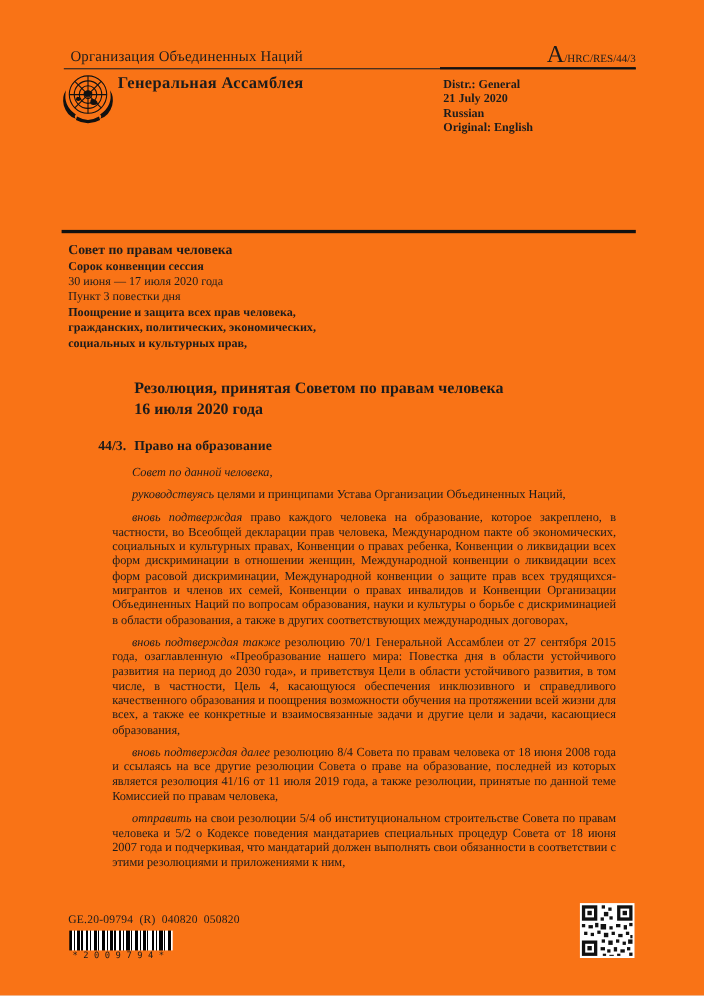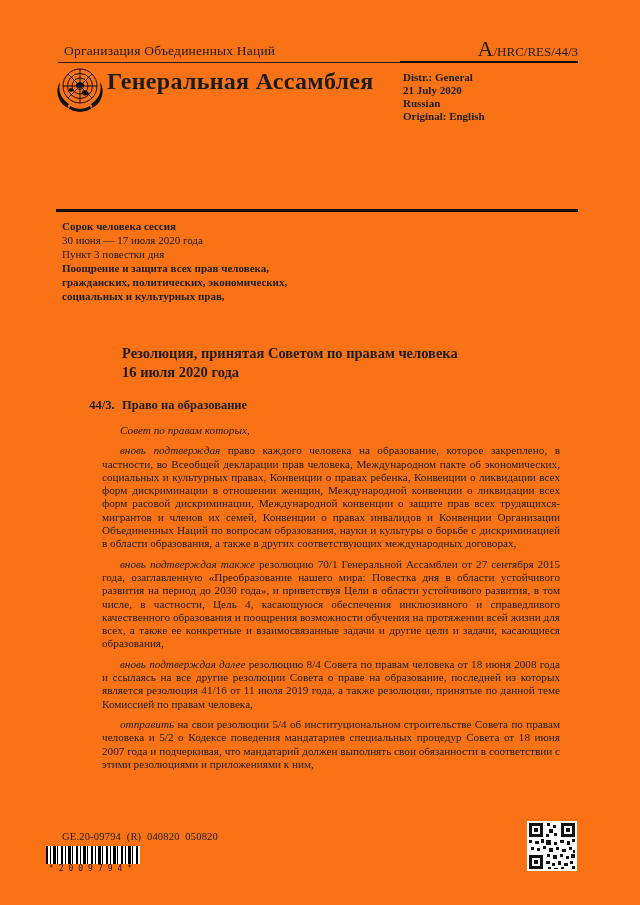--- a/index.html
+++ b/index.html
@@ -9,43 +9,43 @@
     margin:0 auto;
     background:#f97316;
     font-family:"Liberation Serif","DejaVu Serif",serif;
     color:#1c1c1c;
     overflow:hidden;
   }
   
   .org-name{position:absolute;left:64px;top:43px;font-size:13.5px;letter-spacing:.2px;}
   .doc-symbol{position:absolute;right:62px;top:36px;white-space:nowrap;}
   .doc-symbol .big-a{font-size:22px;}
-  .doc-symbol .rest{font-size:13px;}
+  .doc-symbol .rest{font-size:10px;}
   .rule-top{position:absolute;left:58px;top:62px;width:520px;height:1px;background:#222;}
   .rule-top-heavy{position:absolute;left:400px;top:61px;width:178px;height:2px;background:#111;}
   .emblem{position:absolute;left:56px;top:62px;width:48px;height:58px;}
-  .assembly-title{position:absolute;left:107px;top:68px;font-size:24px;font-weight:bold;letter-spacing:.3px;}
+  .assembly-title{position:absolute;left:107px;top:68px;font-size:15px;font-weight:bold;letter-spacing:.3px;}
   .meta-block{position:absolute;left:403px;top:71px;font-size:11px;line-height:13px;font-weight:bold;}
   
   .rule-mid{position:absolute;left:56px;top:209px;width:522px;height:2.5px;background:#111;}
   
   .session-block{position:absolute;left:62px;top:219px;font-size:11px;line-height:14px;}
   .session-block .council{font-size:12.5px;font-weight:bold;line-height:16px;}
   .session-block .bold{font-weight:bold;}
   
   .res-title{position:absolute;left:122px;top:344px;font-size:14.5px;font-weight:bold;line-height:19px;}
   .res-number-row{position:absolute;left:82px;top:398px;font-size:12.5px;font-weight:bold;text-align:center;}
   .res-number-row .num{display:inline-block;width:40px;}
   
   .body-text{position:absolute;left:102px;top:424px;width:458px;font-size:11.2px;line-height:13.3px;text-align:justify;}
   .body-text p{margin:0 0 7px 0;text-indent:18px;}
   .lead{font-style:italic;}
   
   .footer-ref{position:absolute;left:62px;top:831px;font-size:10.5px;letter-spacing:.2px;white-space:pre;}
-  .barcode{position:absolute;left:46px;top:846px;width:94px;}
+  .barcode{position:absolute;left:63px;top:846px;width:94px;}
   .barcode .bars{width:94px;height:18px;background:repeating-linear-gradient(90deg,#000 0 2px,#fff 2px 4px,#000 4px 5px,#fff 5px 7px,#000 7px 10px,#fff 10px 11px,#000 11px 12px,#fff 12px 15px);}
   .barcode .digits{font-family:"DejaVu Sans Mono",monospace;font-size:8px;letter-spacing:5px;text-align:center;margin-top:0px;white-space:nowrap;}
   .recycle-line{position:absolute;left:318px;top:860px;font-size:8.5px;font-weight:bold;white-space:nowrap;}
   .recycle-glyph{font-family:"DejaVu Sans",sans-serif;font-size:15px;font-weight:normal;vertical-align:-3px;margin-left:3px;}
   .qr{position:absolute;left:527px;top:821px;width:50px;height:50px;}
 </style>
 </head>
 <body>
 
 <div class="page">
@@ -81,38 +81,40 @@
   <div class="meta-block">
     <div>Distr.: General</div>
     <div>21 July 2020</div>
     <div>Russian</div>
     <div>Original: English</div>
   </div>
 
   <div class="rule-mid"></div>
 
   <div class="session-block">
-    <div class="bold">Сорок человека сессия</div>
+    <div class="council">Совет по правам человека</div>
+    <div class="bold">Сорок конвенции сессия</div>
     <div>30 июня — 17 июля 2020 года</div>
     <div>Пункт 3 повестки дня</div>
     <div class="bold">Поощрение и защита всех прав человека,</div>
     <div class="bold">гражданских, политических, экономических,</div>
     <div class="bold">социальных и культурных прав,</div>
   </div>
 
   <div class="res-title">
     <div>Резолюция, принятая Советом по правам человека</div>
     <div>16 июля 2020 года</div>
   </div>
   <div class="res-number-row">
     <span class="num">44/3.</span><span>Право на образование</span>
   </div>
 
   <div class="body-text">
-    <p><span class="lead">Совет по правам которых,</span><span></span></p>
+    <p><span class="lead">Совет по данной человека,</span><span></span></p>
+    <p><span class="lead">руководствуясь</span><span> целями и принципами Устава Организации Объединенных Наций,</span></p>
     <p><span class="lead">вновь подтверждая</span><span> право каждого человека на образование, которое закреплено, в частности, во Всеобщей декларации прав человека, Международном пакте об экономических, социальных и культурных правах, Конвенции о правах ребенка, Конвенции о ликвидации всех форм дискриминации в отношении женщин, Международной конвенции о ликвидации всех форм расовой дискриминации, Международной конвенции о защите прав всех трудящихся-мигрантов и членов их семей, Конвенции о правах инвалидов и Конвенции Организации Объединенных Наций по вопросам образования, науки и культуры о борьбе с дискриминацией в области образования, а также в других соответствующих международных договорах,</span></p>
     <p><span class="lead">вновь подтверждая также</span><span> резолюцию 70/1 Генеральной Ассамблеи от 27 сентября 2015 года, озаглавленную «Преобразование нашего мира: Повестка дня в области устойчивого развития на период до 2030 года», и приветствуя Цели в области устойчивого развития, в том числе, в частности, Цель 4, касающуюся обеспечения инклюзивного и справедливого качественного образования и поощрения возможности обучения на протяжении всей жизни для всех, а также ее конкретные и взаимосвязанные задачи и другие цели и задачи, касающиеся образования,</span></p>
     <p><span class="lead">вновь подтверждая далее</span><span> резолюцию 8/4 Совета по правам человека от 18 июня 2008 года и ссылаясь на все другие резолюции Совета о праве на образование, последней из которых является резолюция 41/16 от 11 июля 2019 года, а также резолюции, принятые по данной теме Комиссией по правам человека,</span></p>
     <p><span class="lead">отправить</span><span> на свои резолюции 5/4 об институциональном строительстве Совета по правам человека и 5/2 о Кодексе поведения мандатариев специальных процедур Совета от 18 июня 2007 года и подчеркивая, что мандатарий должен выполнять свои обязанности в соответствии с этими резолюциями и приложениями к ним,</span></p>
   </div>
 
   <div class="footer-ref">GE.20-09794  (R)  040820  050820</div>
 
   <div class="barcode">
     <div class="bars"></div>

